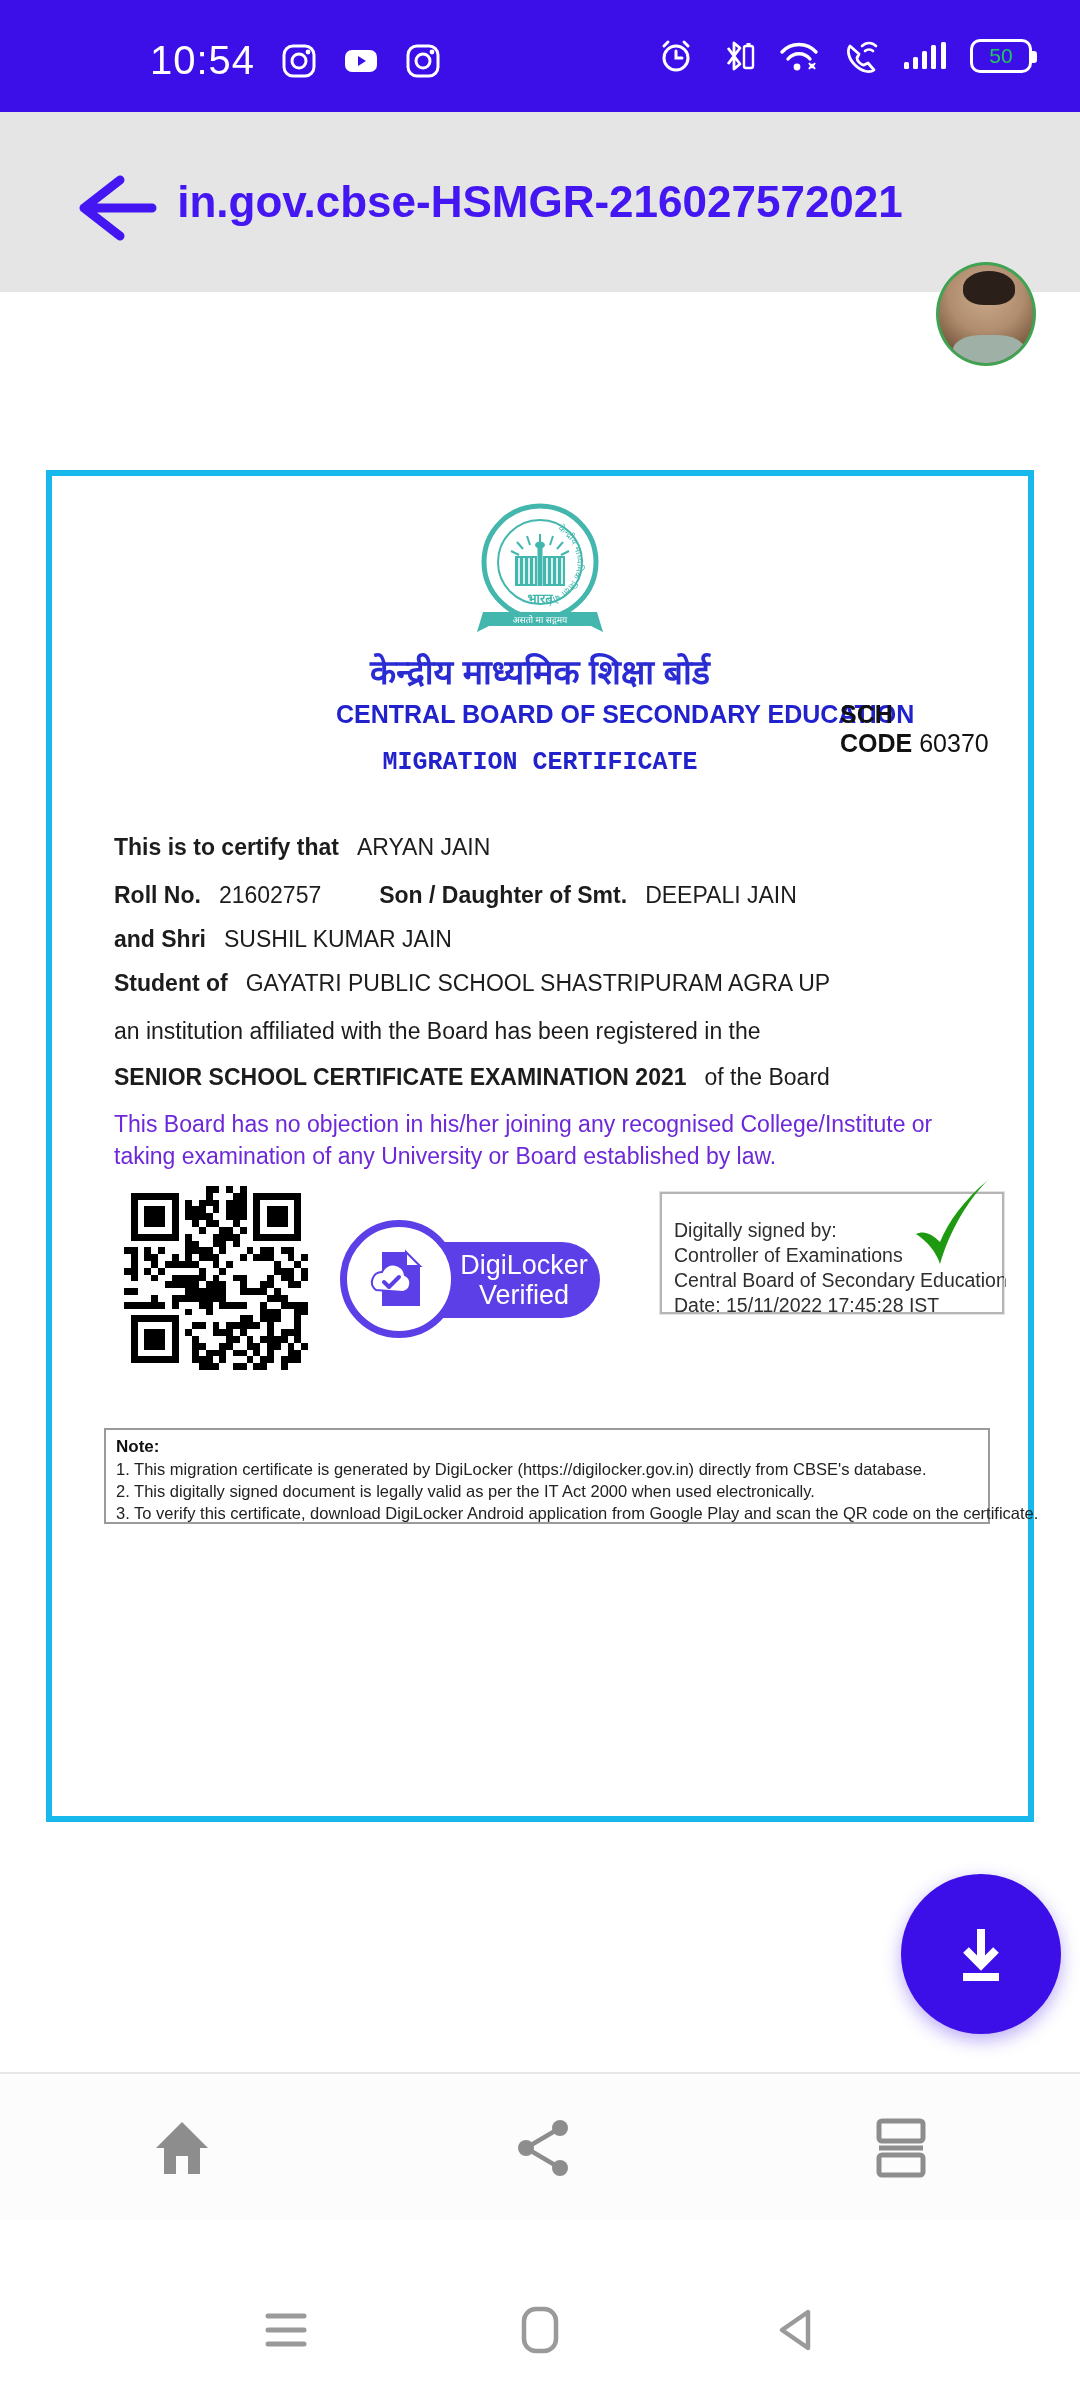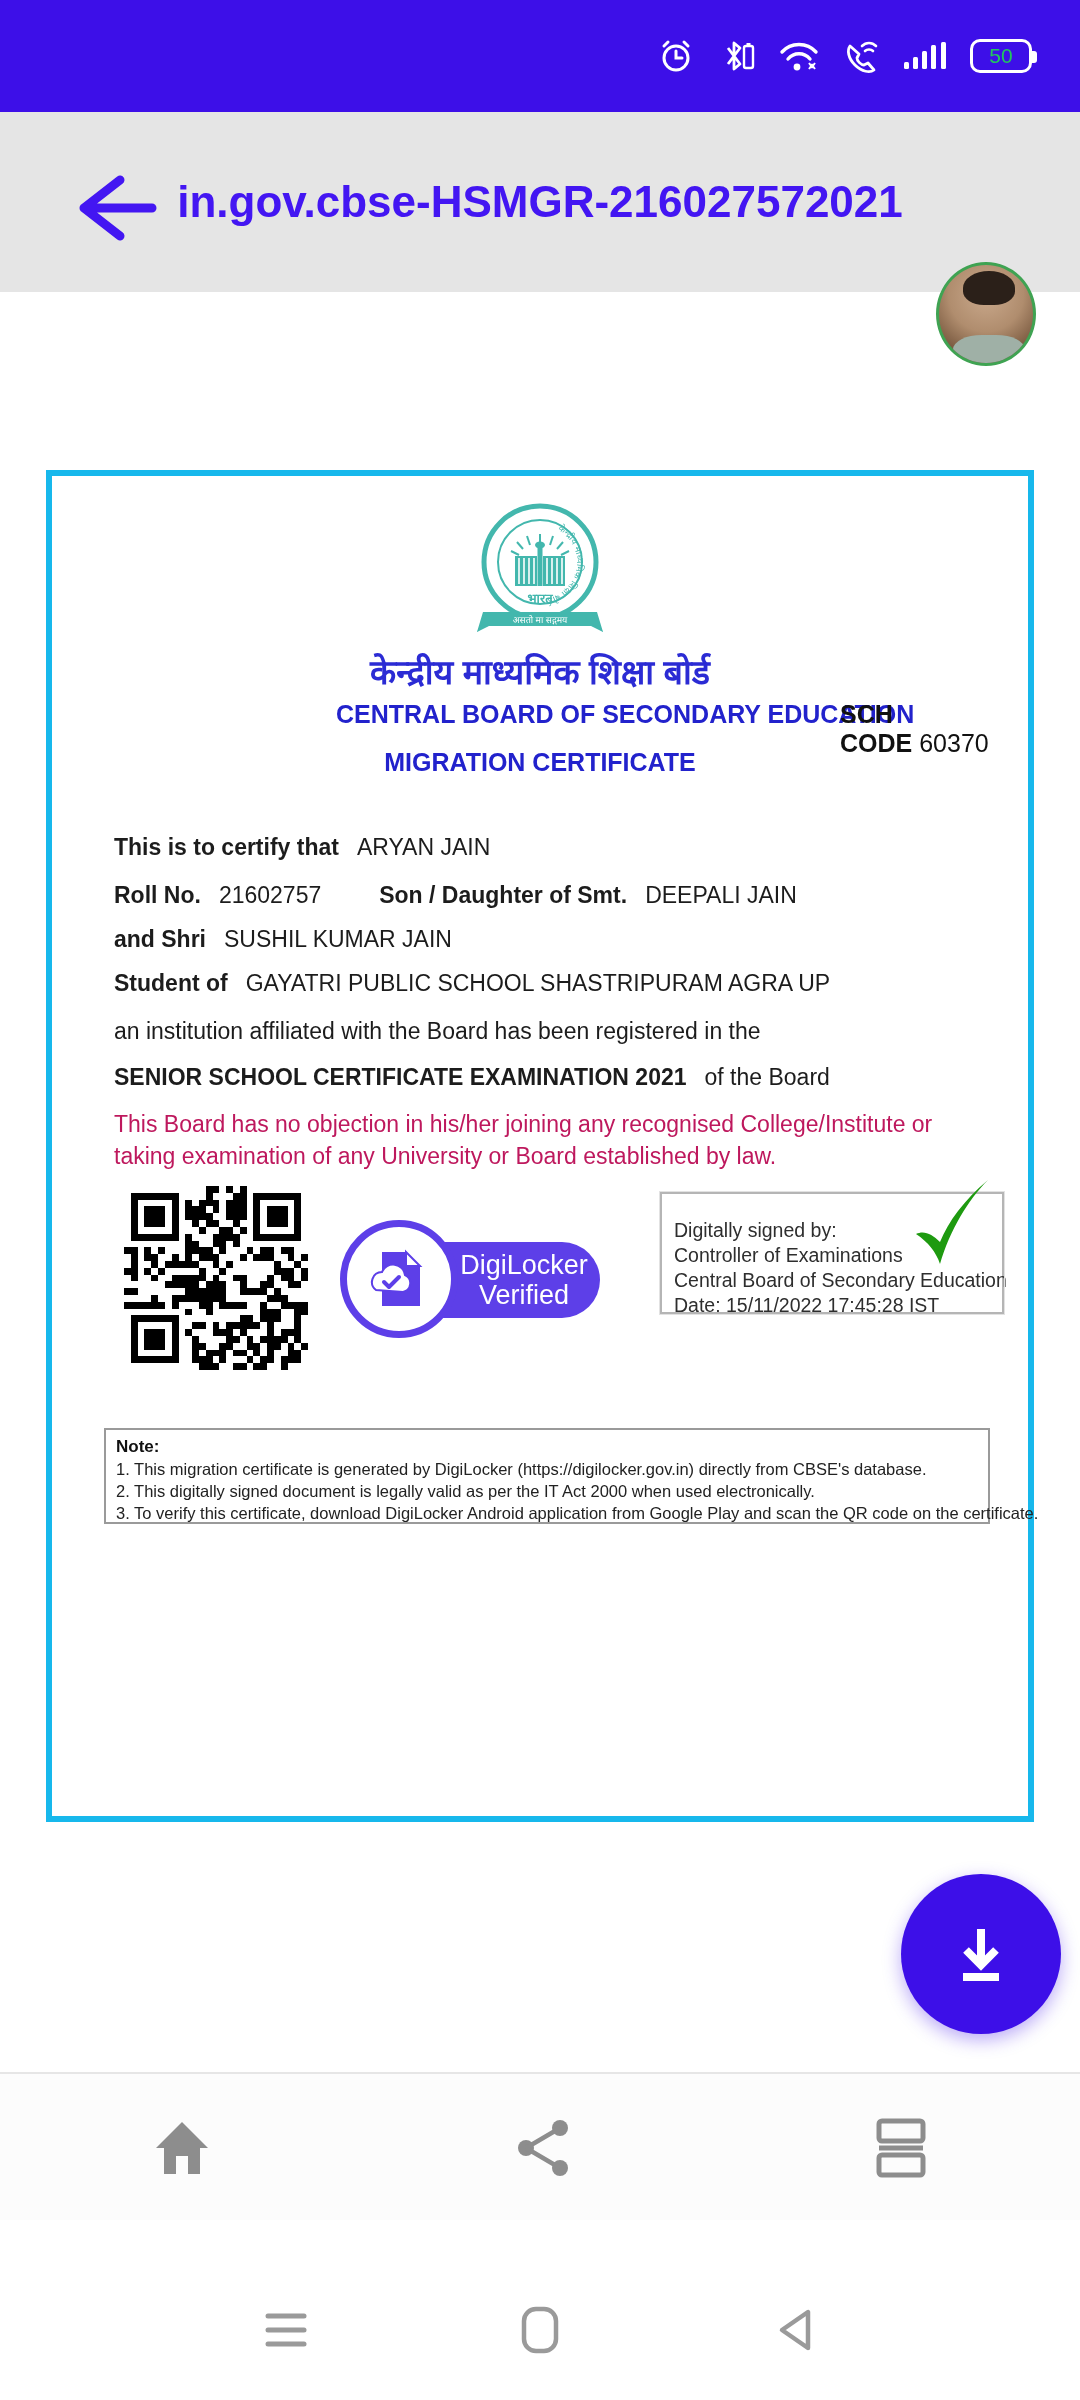--- a/index.html
+++ b/index.html
@@ -31,27 +31,27 @@
   .cert-inner { position:relative; width:100%; height:100%; }
 
   
   .cbse-logo { position:absolute; left:50%; top:24px; transform:translateX(-50%); }
 
   .hindi-title { position:absolute; left:0; top:172px; width:100%; text-align:center; color:#2B2BD4; font-size:34px; font-weight:bold; }
   .eng-row { position:absolute; left:0; top:224px; width:100%; }
   .eng-title { position:absolute; left:284px; top:0; font-size:25px; font-weight:bold; color:#2222CC; }
   .sch-code { position:absolute; left:788px; top:0; font-size:25px; color:#111; }
   .sch-code b { font-weight:bold; }
-  .doc-title { position:absolute; left:0; top:272px; width:100%; text-align:center; font-size:25px; font-weight:bold; color:#2222CC; }
+  .doc-title { position:absolute; left:0; top:272px; width:100%; text-align:center; font-size:25px; font-weight:bold; color:#2222CC;font-family:Liberation Mono, monospace; }
 
   .body-line { position:absolute; left:62px; font-size:23px; color:#1c1c1c; white-space:nowrap; }
   .body-line b { font-weight:bold; }
   .body-line .gap { display:inline-block; width:18px; }
   .body-line .biggap { display:inline-block; width:58px; }
-  .para { position:absolute; left:62px; width:880px; font-size:23px; color:#be185d; line-height:32px; white-space:normal; }
+  .para { position:absolute; left:62px; width:880px; font-size:23px; color:#6d28d9; line-height:32px; white-space:normal; }
 
   
   .qr-box { position:absolute; left:72px; top:710px; width:184px; height:184px; }
   .qr-box svg { width:100%; height:100%; display:block; }
 
   .dl-badge { position:absolute; left:288px; top:744px; width:270px; height:118px; }
   .dl-pill { position:absolute; left:62px; top:22px; width:198px; height:76px; background:#5D3FE8; border-radius:14px 38px 38px 14px; display:flex; flex-direction:column; align-items:center; justify-content:center; padding-left:46px; }
   .dl-pill div { color:#fff; font-weight:normal; font-size:27px; line-height:30px; }
   .dl-circle { position:absolute; left:0; top:0; width:118px; height:118px; background:#fff; border:7px solid #5D3FE8; border-radius:50%; display:flex; align-items:center; justify-content:center; }
 
@@ -75,20 +75,37 @@
   
   .sysnav { position:absolute; left:0; top:2260px; width:1080px; height:140px; background:#ffffff; }
   .sn-item { position:absolute; top:0; width:180px; height:140px; display:flex; align-items:center; justify-content:center; cursor:pointer; }
 </style>
 </head>
 <body>
 
 <div class="screen">
 
   <div class="statusbar">
+    <div class="sb-left">
+      <span class="sb-time">10:54</span>
+      <svg class="sb-appicon" viewBox="0 0 36 36">
+          <rect x="3" y="3" width="30" height="30" rx="9" fill="none" stroke="#fff" stroke-width="3"></rect>
+          <circle cx="18" cy="18" r="7" fill="none" stroke="#fff" stroke-width="3"></circle>
+          <circle cx="27" cy="9" r="2.4" fill="#fff"></circle>
+        </svg>
+      <svg class="sb-appicon" viewBox="0 0 36 36">
+          <rect x="2" y="7" width="32" height="22" rx="7" fill="#fff"></rect>
+          <path d="M15 13 L23 18 L15 23 Z" fill="#3D0FE8"></path>
+        </svg>
+      <svg class="sb-appicon" viewBox="0 0 36 36">
+          <rect x="3" y="3" width="30" height="30" rx="9" fill="none" stroke="#fff" stroke-width="3"></rect>
+          <circle cx="18" cy="18" r="7" fill="none" stroke="#fff" stroke-width="3"></circle>
+          <circle cx="27" cy="9" r="2.4" fill="#fff"></circle>
+        </svg>
+    </div>
     <div class="sb-right">
       <svg width="36" height="36" viewBox="0 0 36 36">
           <circle cx="18" cy="20" r="12" fill="none" stroke="#fff" stroke-width="3"></circle>
           <path d="M18 13 V20 H24" fill="none" stroke="#fff" stroke-width="3" stroke-linecap="round"></path>
           <path d="M6 8 L10 4 M30 8 L26 4" stroke="#fff" stroke-width="3" stroke-linecap="round"></path>
         </svg>
       <svg width="40" height="36" viewBox="0 0 40 36">
           <path d="M12 10 L24 26 L18 31 V5 L24 10 L12 26" fill="none" stroke="#fff" stroke-width="2.8" stroke-linejoin="round"></path>
           <rect x="28" y="8" width="9" height="22" rx="2" fill="none" stroke="#fff" stroke-width="2.4"></rect>
           <rect x="30.5" y="5" width="4" height="3" fill="#fff"></rect>

